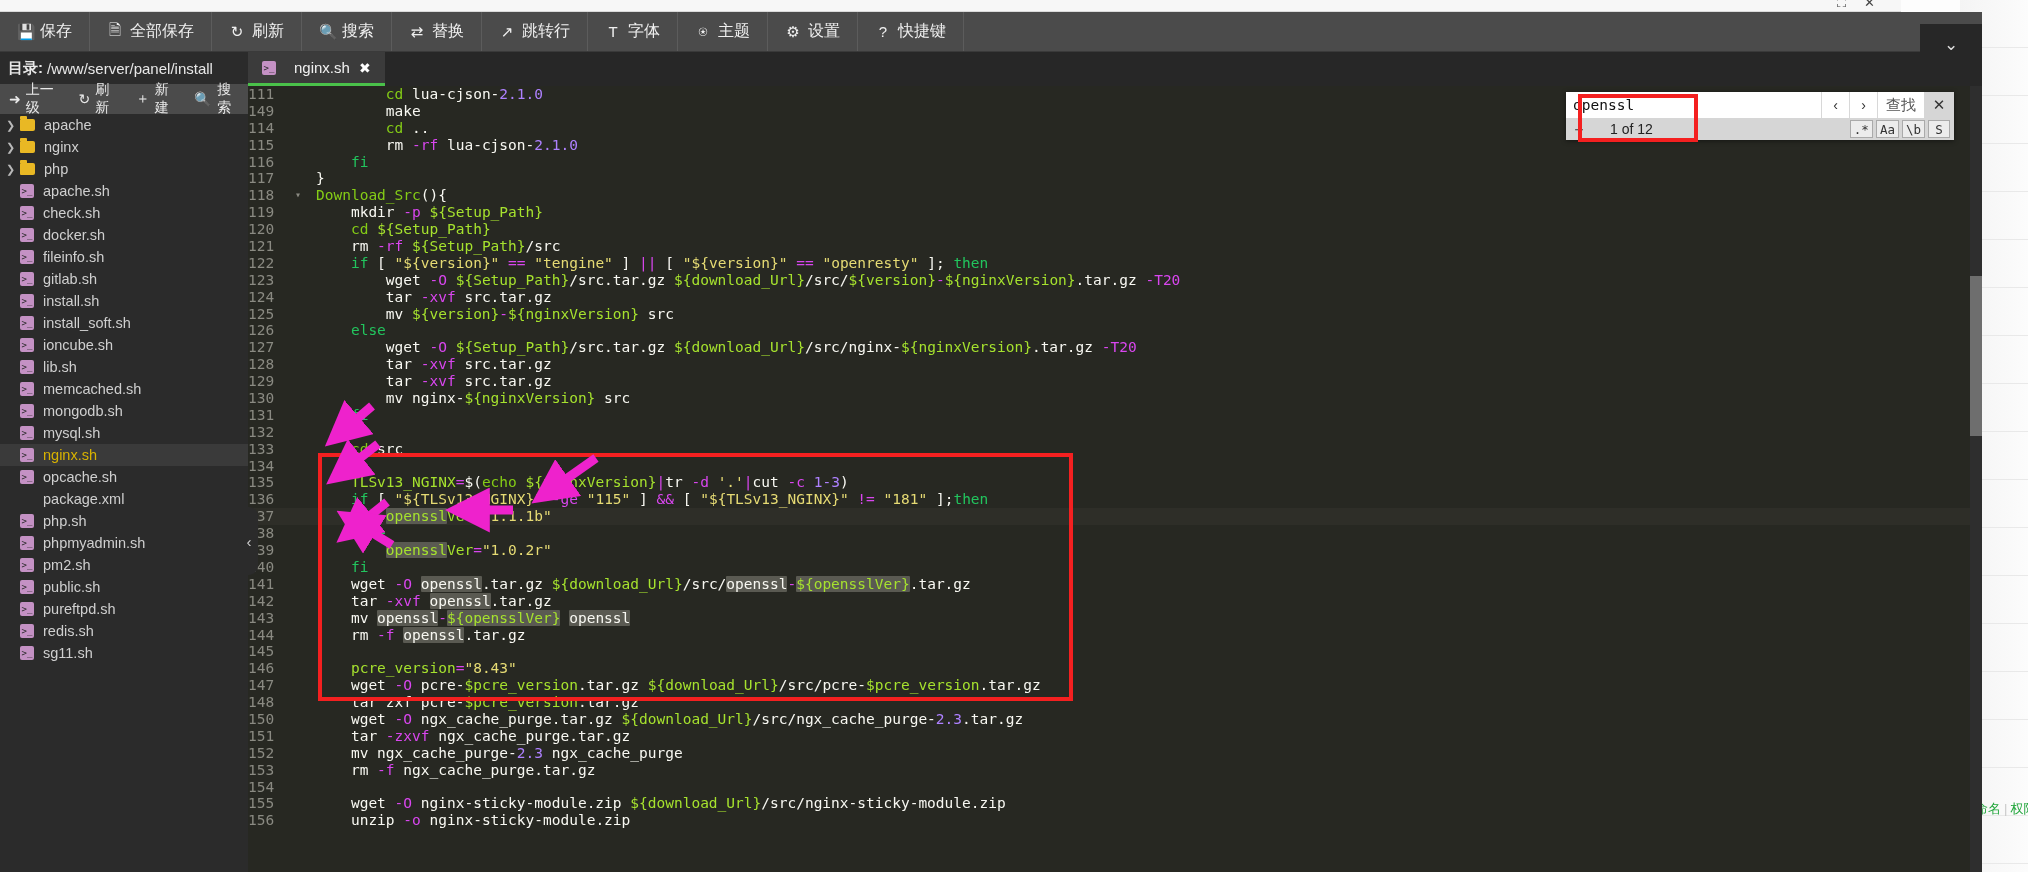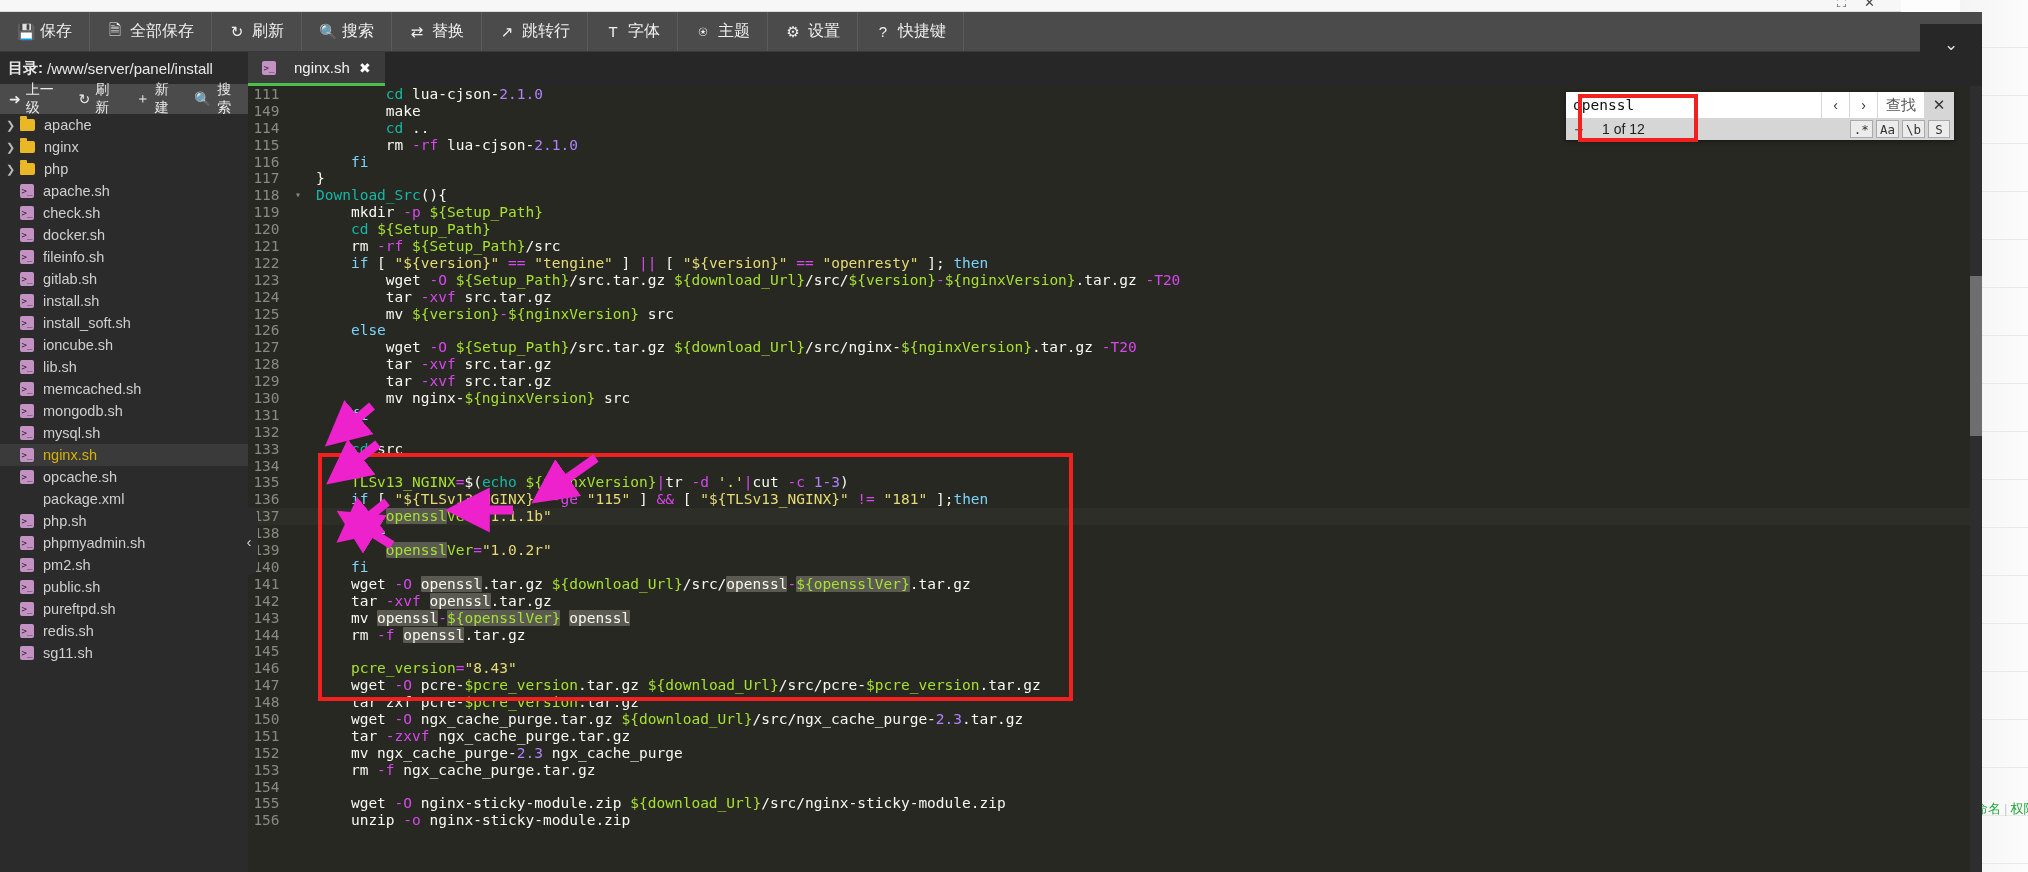--- a/index.html
+++ b/index.html
@@ -78,29 +78,29 @@
         gap:9px; padding:0 14px; color:#f0f0f0; font-size:15px;
         border-bottom:3px solid #4ac14a; cursor:pointer; }
   #tab .tclose{ font-size:14px; color:#fff; }
 
   #code-wrap{ position:absolute; top:34px; left:0; right:0; bottom:0;
               background:#272822; overflow:hidden; }
   #code{ position:relative; font-family:"DejaVu Sans Mono", monospace;
          font-size:14.5px; line-height:16.9px; }
   .cline{ display:flex; height:16.9px; white-space:pre; }
   .cline.cur{ background:#2e2e28; }
-  .lno{ width:44px; flex:0 0 44px; text-align:center; color:#8a8a82;
+  .lno{ width:44px; flex:0 0 44px; text-align:left; color:#8a8a82;
         padding-right:7px; user-select:none; }
   .fold{ width:12px; flex:0 0 12px; color:#8a8a82; font-size:10px;
          text-align:center; }
   .ctxt{ padding-left:12px; }
 
   
-  .kw{ color:#7dd3fc; }      
-  .fn{ color:#14b8a6; }      
+  .kw{ color:#22c55e; }      
+  .fn{ color:#84cc16; }      
   .str{ color:#e6db74; }     
   .num{ color:#ae81ff; }     
   .var{ color:#a6e22e; }     
   .op{ color:#d946ef; }      
   .pl{ color:#f8f8f2; }
   .hit{ background:#5a5a52; border-radius:1px; }
 
   
   #vscroll{ position:absolute; right:0; top:34px; width:12px; bottom:0;
             background:#2e2e2e; }
@@ -119,21 +119,21 @@
            color:#333; font-size:14px; cursor:pointer;
            border-left:1px solid #d8d8d8; background:#fff; }
   #sp-find{ padding:0 8px; display:flex; align-items:center; color:#555;
             cursor:pointer; border-left:1px solid #d8d8d8; background:#fff;
             font-size:15px; }
   #sp-close{ width:30px; display:flex; align-items:center; justify-content:center;
              color:#333; cursor:pointer; font-size:15px; background:#d6d6d6; }
   #sp-row2{ display:flex; align-items:center; height:22px; background:#d6d6d6;
             padding-left:2px; }
   #sp-plus{ width:22px; text-align:center; color:#333; cursor:pointer; font-size:15px; }
-  #sp-count{ margin-left:12px; color:#222; font-size:14px; }
+  #sp-count{ margin-left:20px; color:#222; font-size:14px; }
   #sp-opts{ margin-left:auto; display:flex; gap:3px; padding-right:4px; }
   .sp-opt{ min-width:22px; height:18px; border:1px solid #aaa; background:#ececec;
            color:#333; font-size:12.5px; display:flex; align-items:center;
            justify-content:center; cursor:pointer;
            font-family:"DejaVu Sans Mono", monospace; padding:0 3px; }
 
   
   .redbox{ position:absolute; border:4px solid #f42020; z-index:30;
            pointer-events:none; }
   #redbox-search{ left:1578px; top:82px; width:120px; height:48px; }

